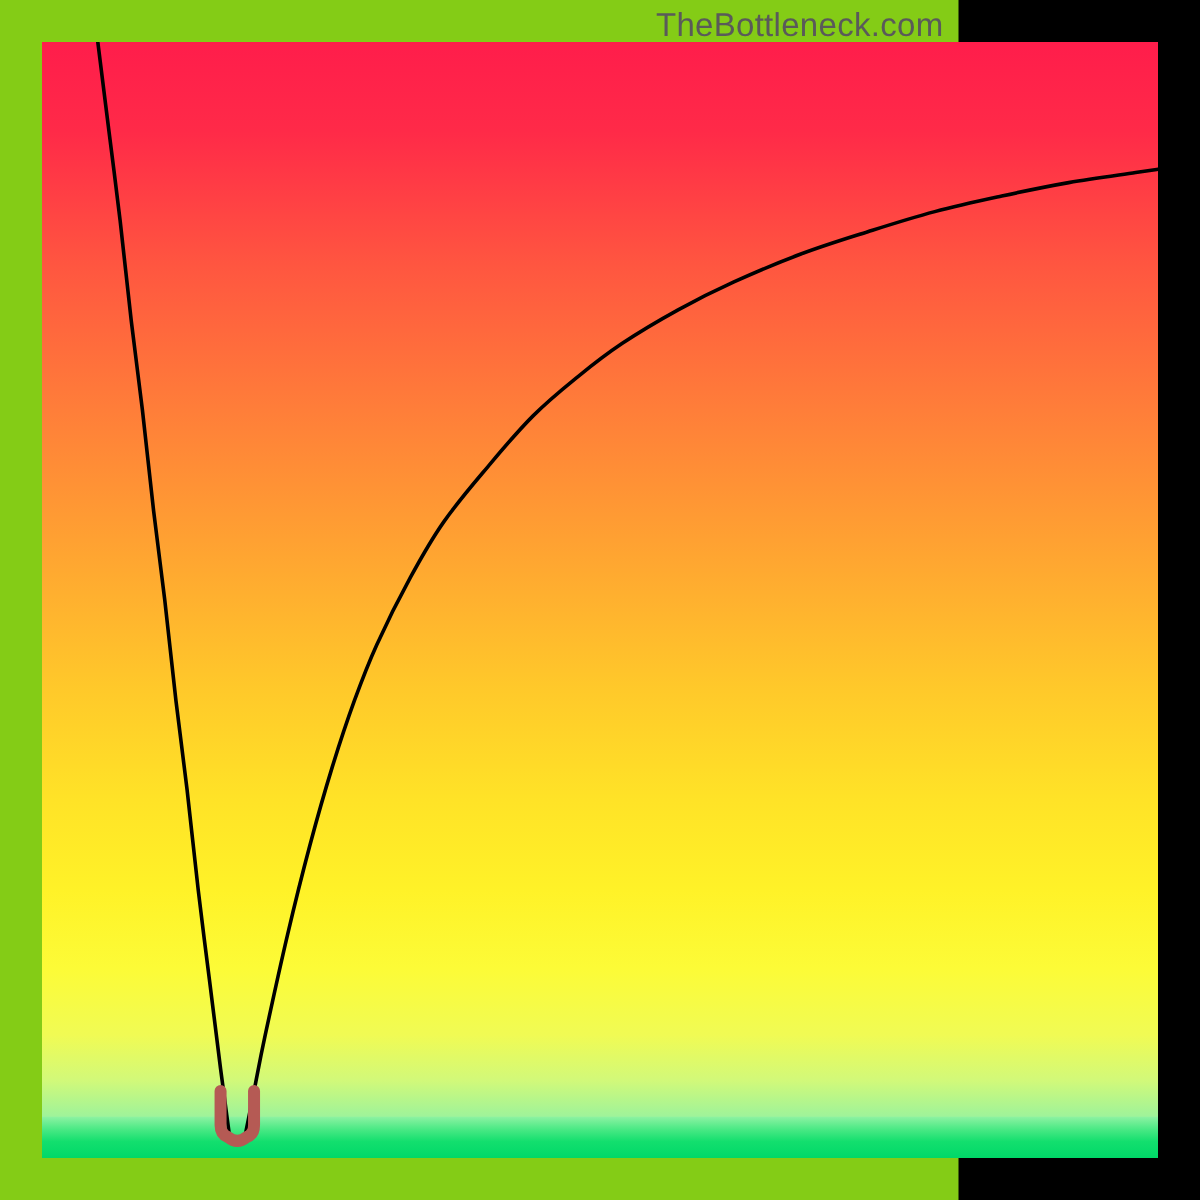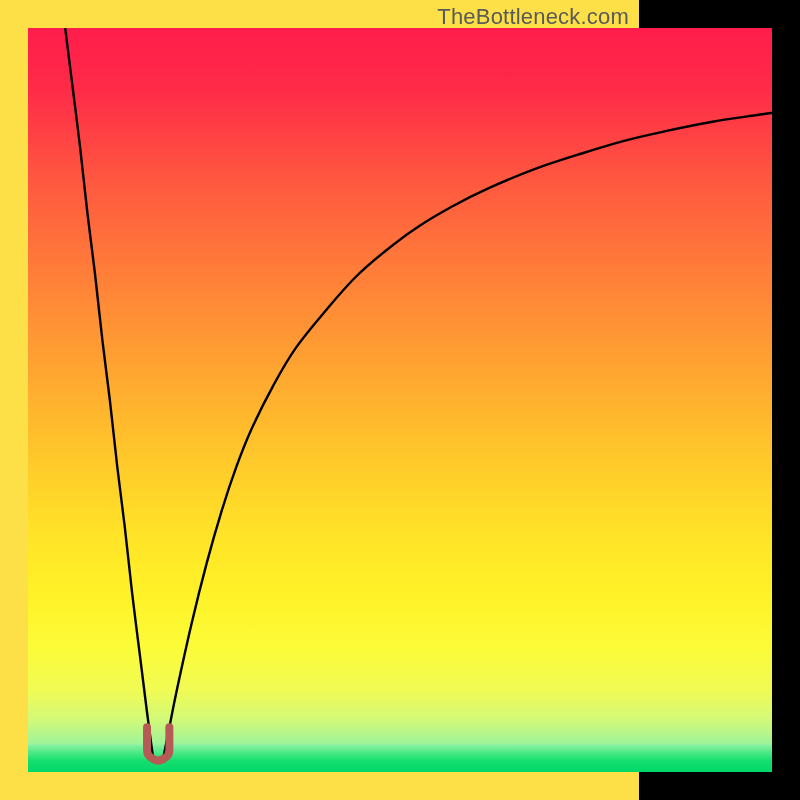--- a/index.html
+++ b/index.html
@@ -8,21 +8,21 @@
     width: 800px;
     height: 800px;
     background: #000;
     overflow: hidden;
     font-family: Arial, Helvetica, sans-serif;
   }
   .frame {
     position: absolute;
     left: 0; top: 0;
     width: 639px; height: 800px;
-    background: #fde047;
+    background: #84cc16;
   }
   .plot {
     position: absolute;
     left: 28px;
     top: 28px;
     width: 744px;
     height: 744px;
     overflow: hidden;
   }
   .watermark {

